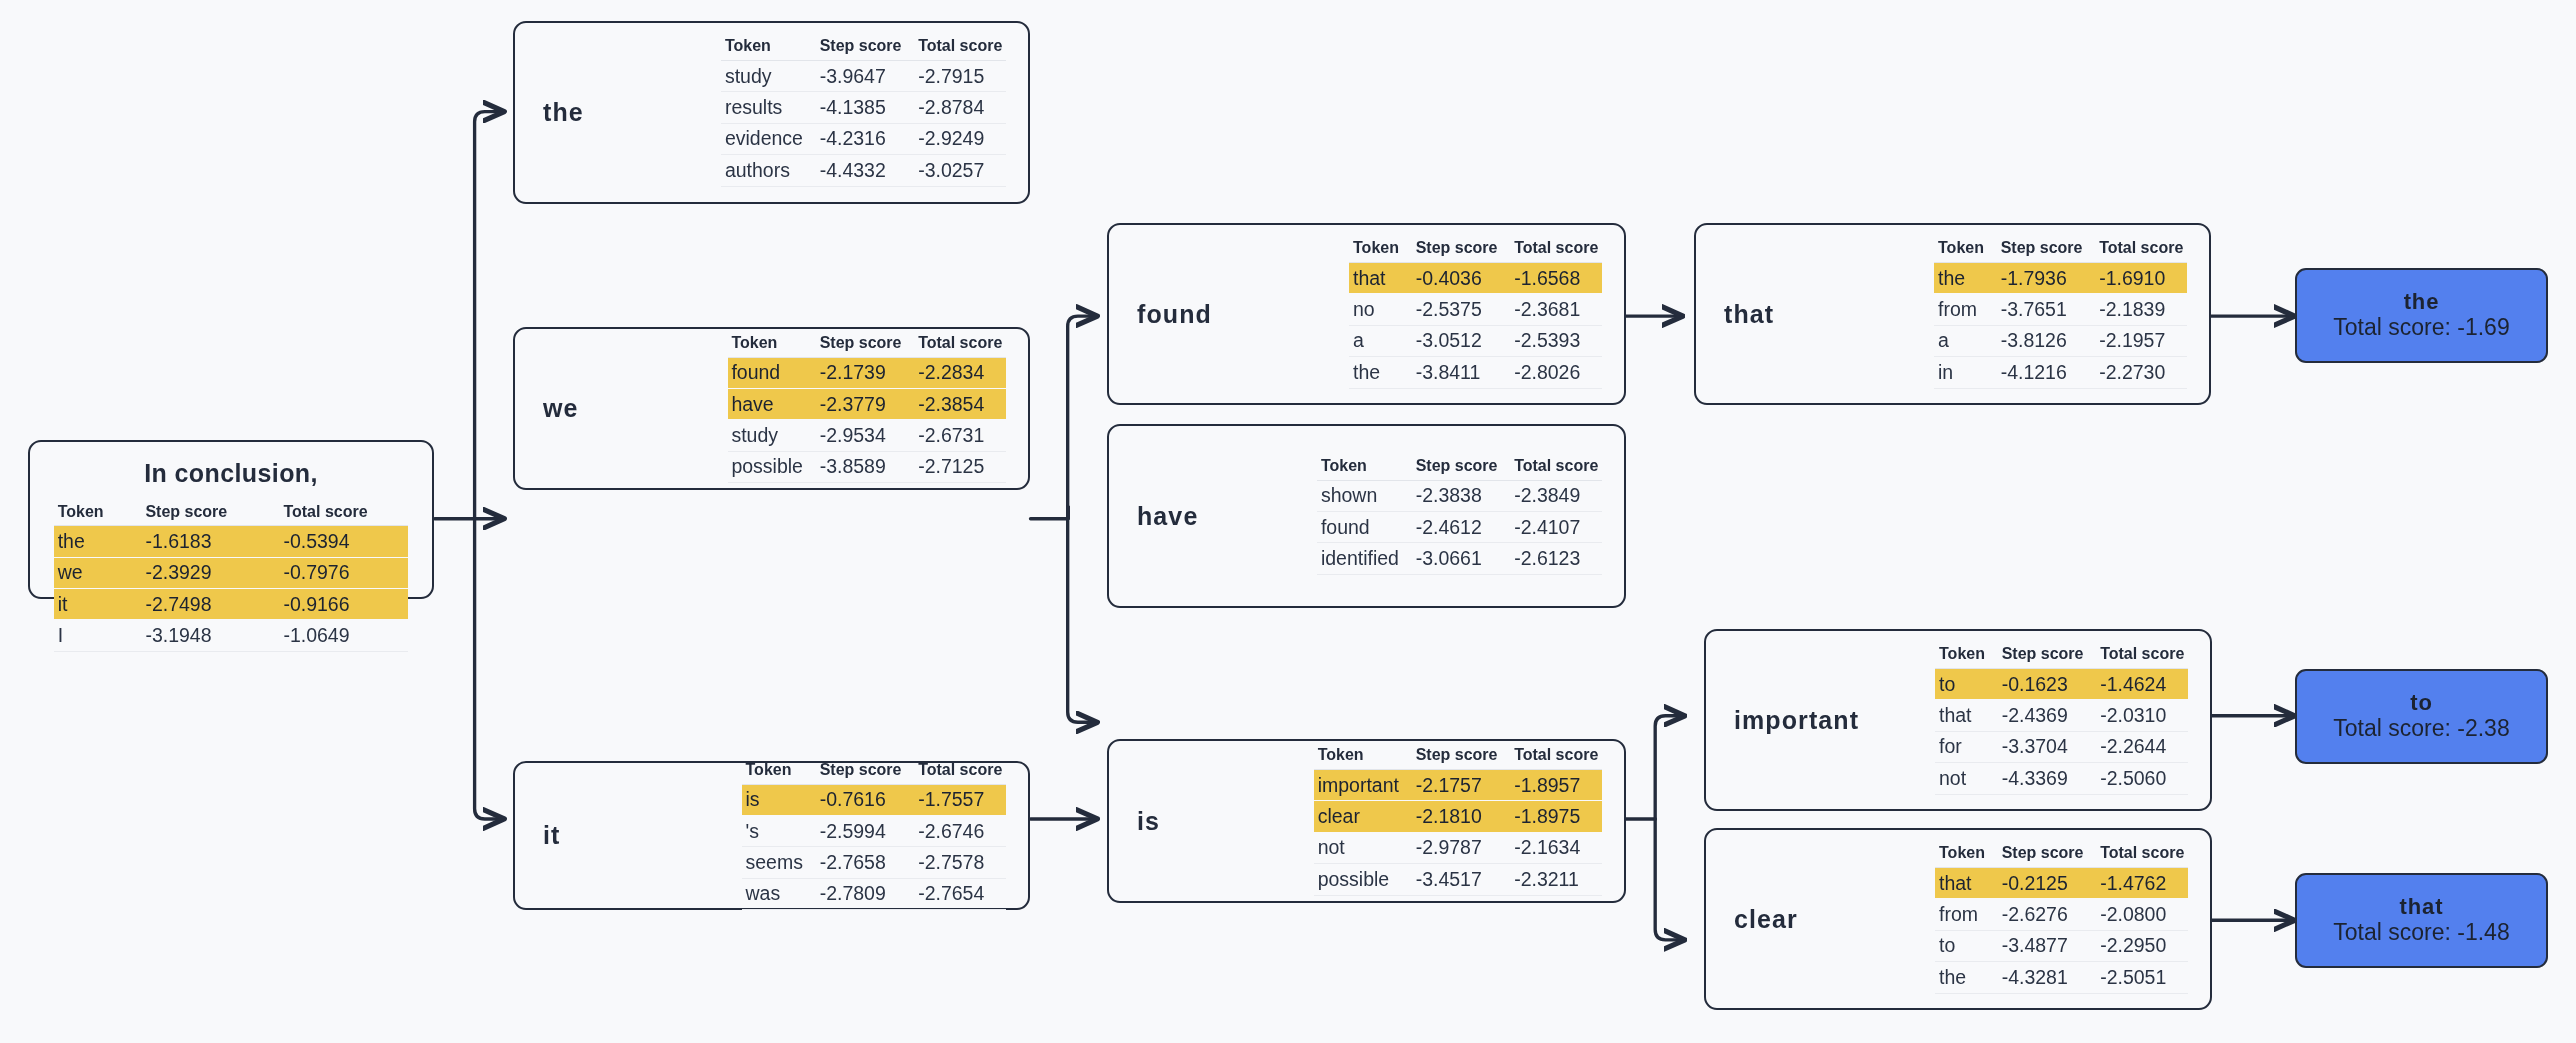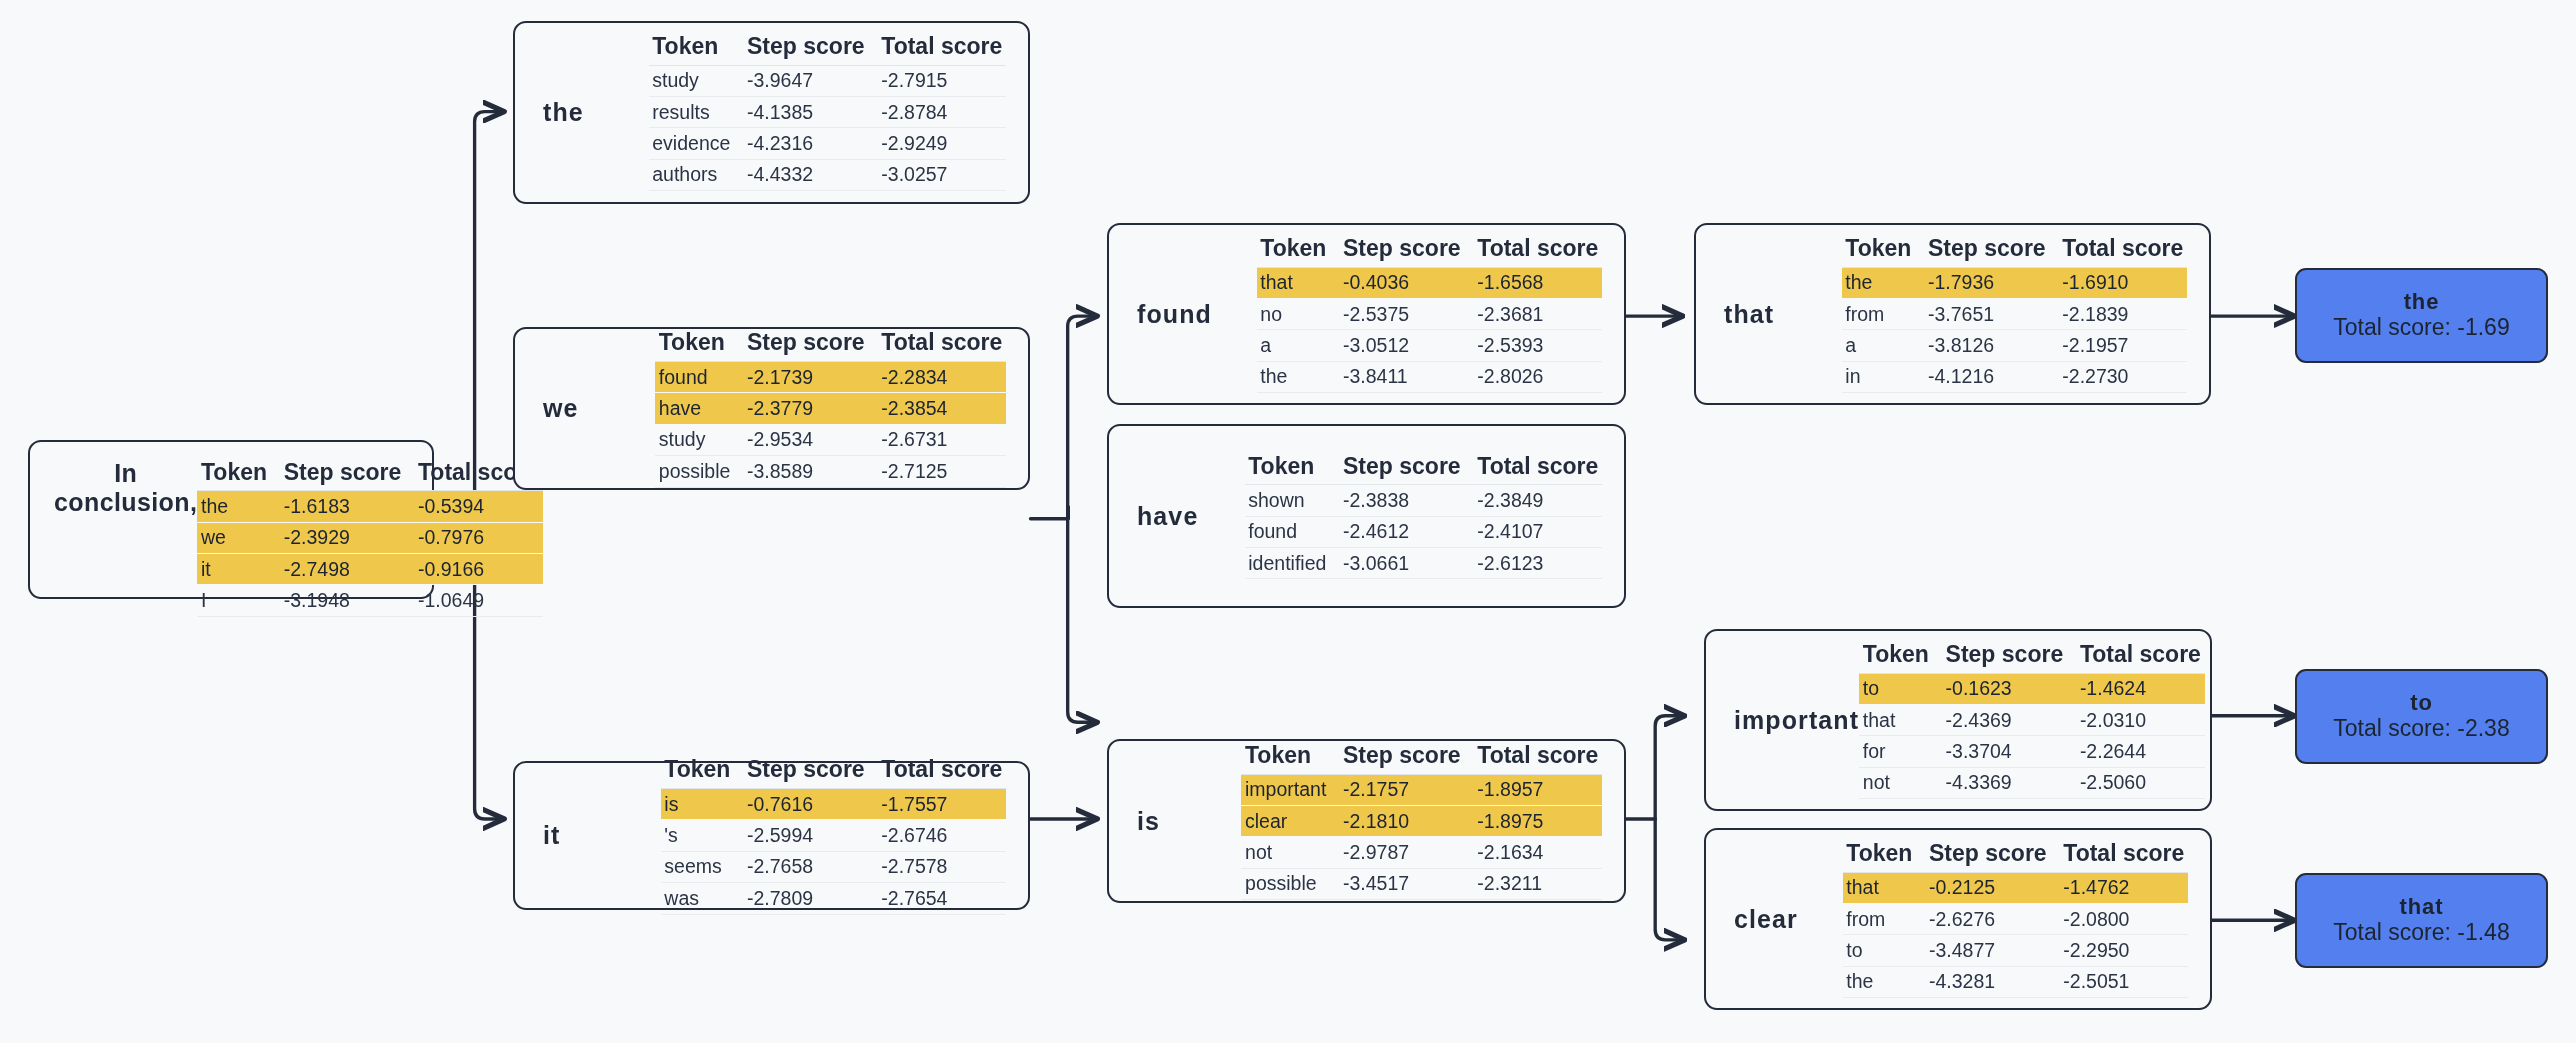--- a/index.html
+++ b/index.html
@@ -47,20 +47,21 @@
   }
   .node-body {
     flex: 1 1 auto;
     display: flex;
     justify-content: flex-end;
     padding-right: 22px;
   }
 
   
   .root-node {
+    flex-direction: column;
     align-items: stretch;
     justify-content: flex-start;
     padding: 16.7px 24px 13px 24px;
   }
   .root-title {
     text-align: center;
     font-size: 25px;
     font-weight: bold;
     color: #242c3c;
     margin-bottom: 15px;
@@ -68,21 +69,21 @@
   }
 
   
   table.score-table {
     border-collapse: collapse;
     font-size: 19.5px;
     color: #2b3445;
   }
   table.score-table th {
     font-weight: bold;
-    font-size: 23px;
+    font-size: 16px;
     color: #242c3c;
     text-align: left;
     padding: 0 13px 4.6px 3.7px;
     white-space: nowrap;
     border-bottom: 1.9px solid #e2e5ea;
   }
   table.score-table th.num,
   table.score-table td.num {
     text-align: left;
   }

